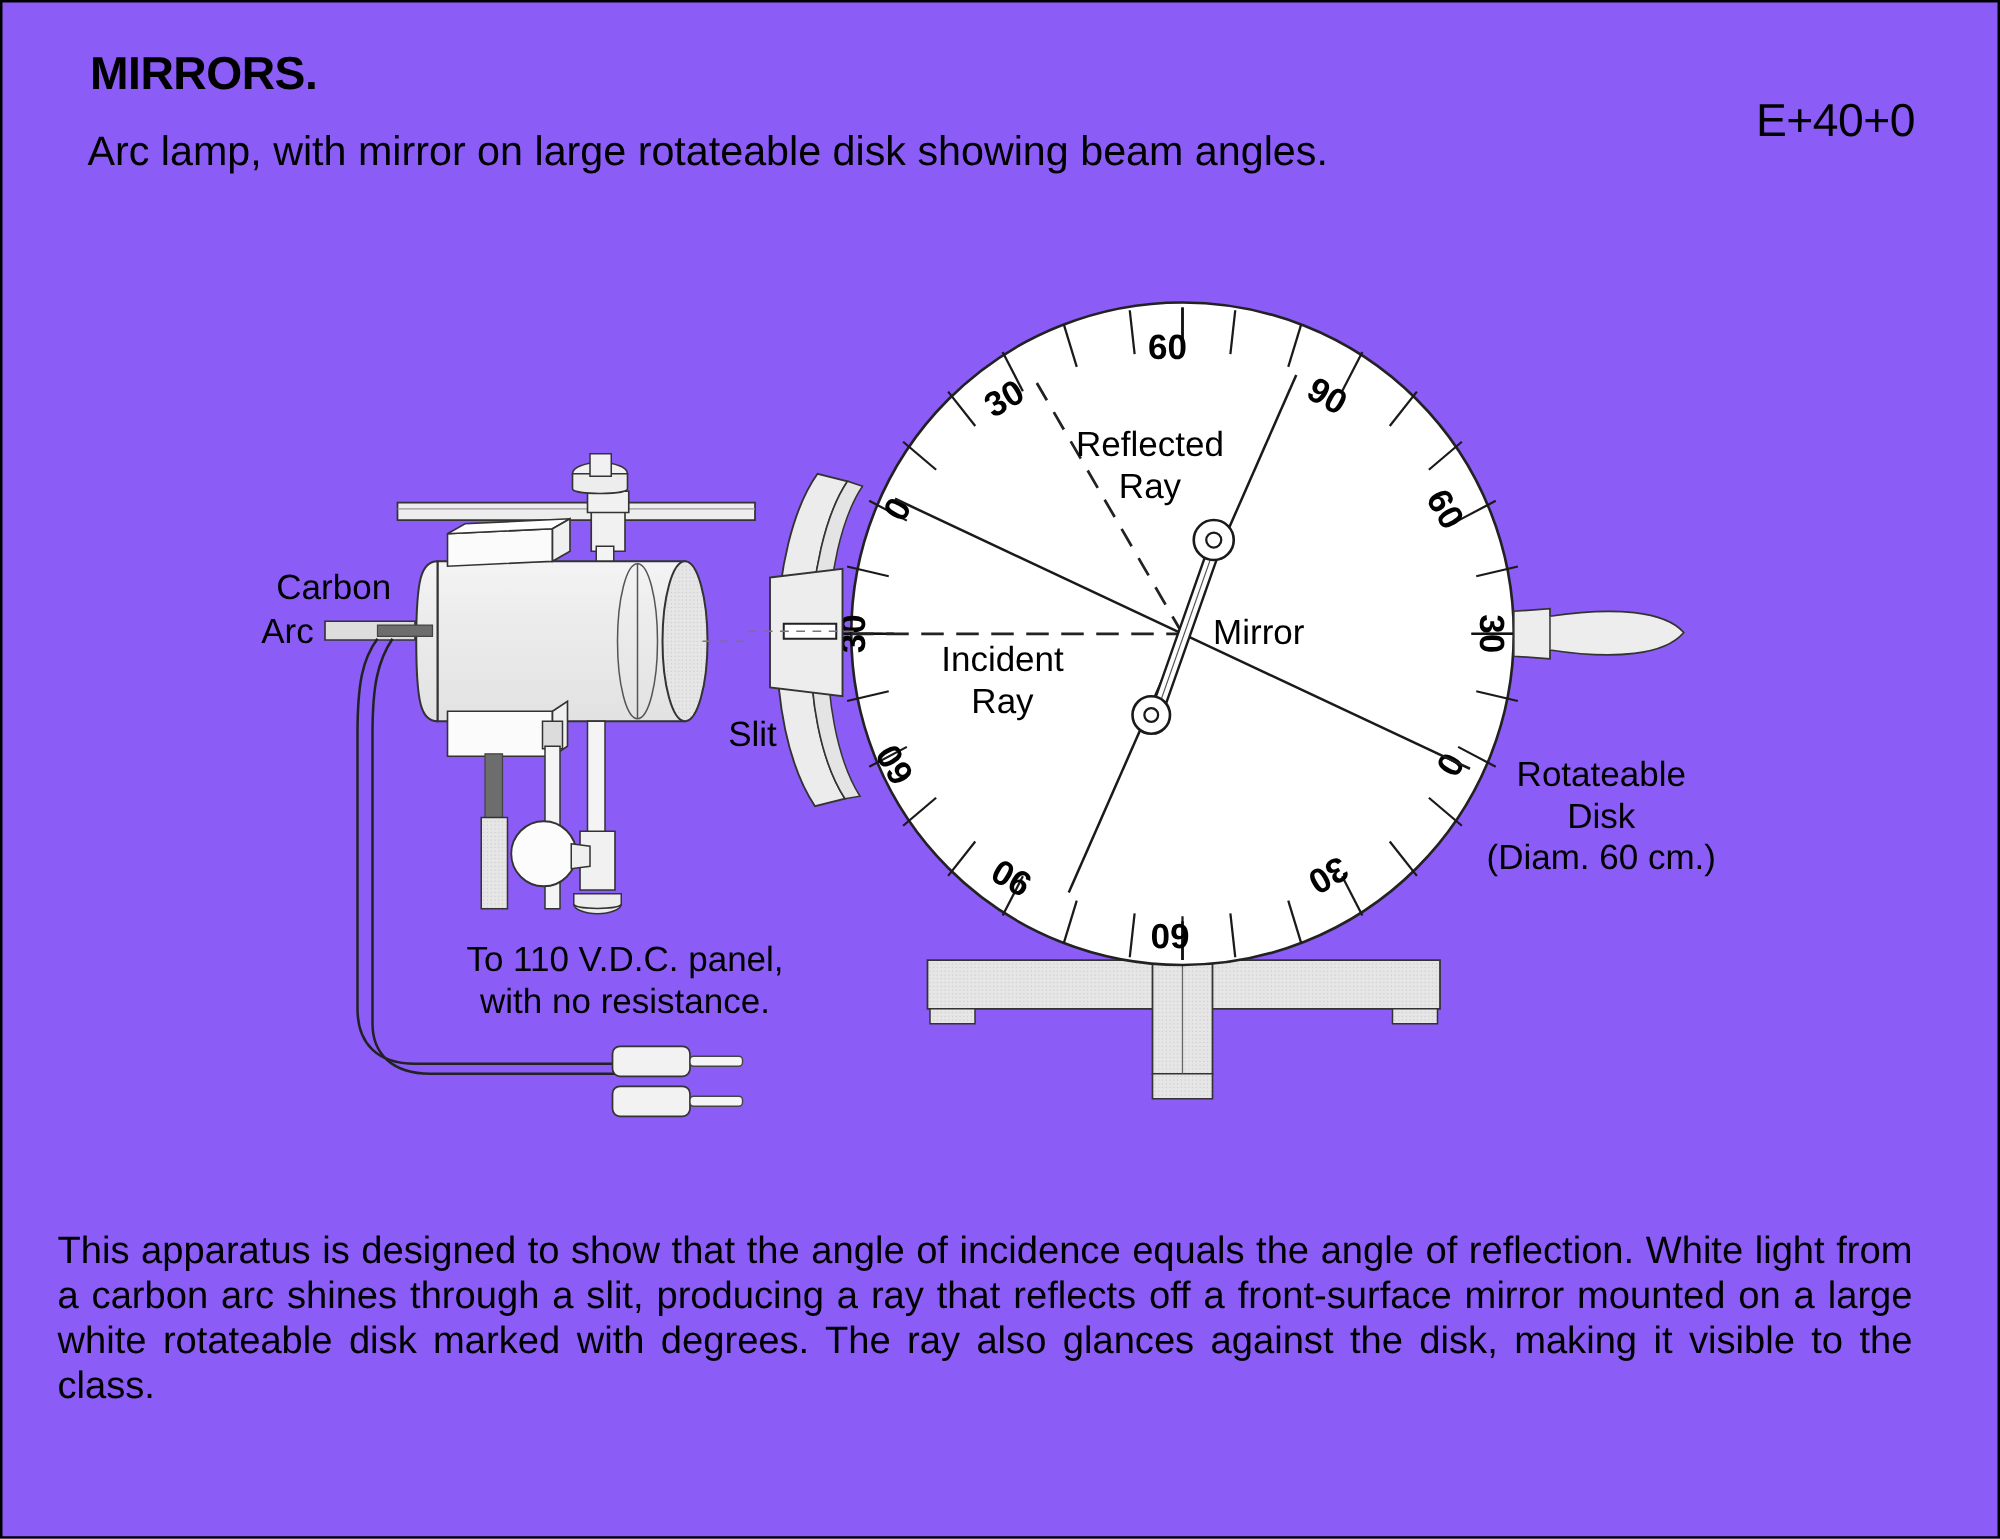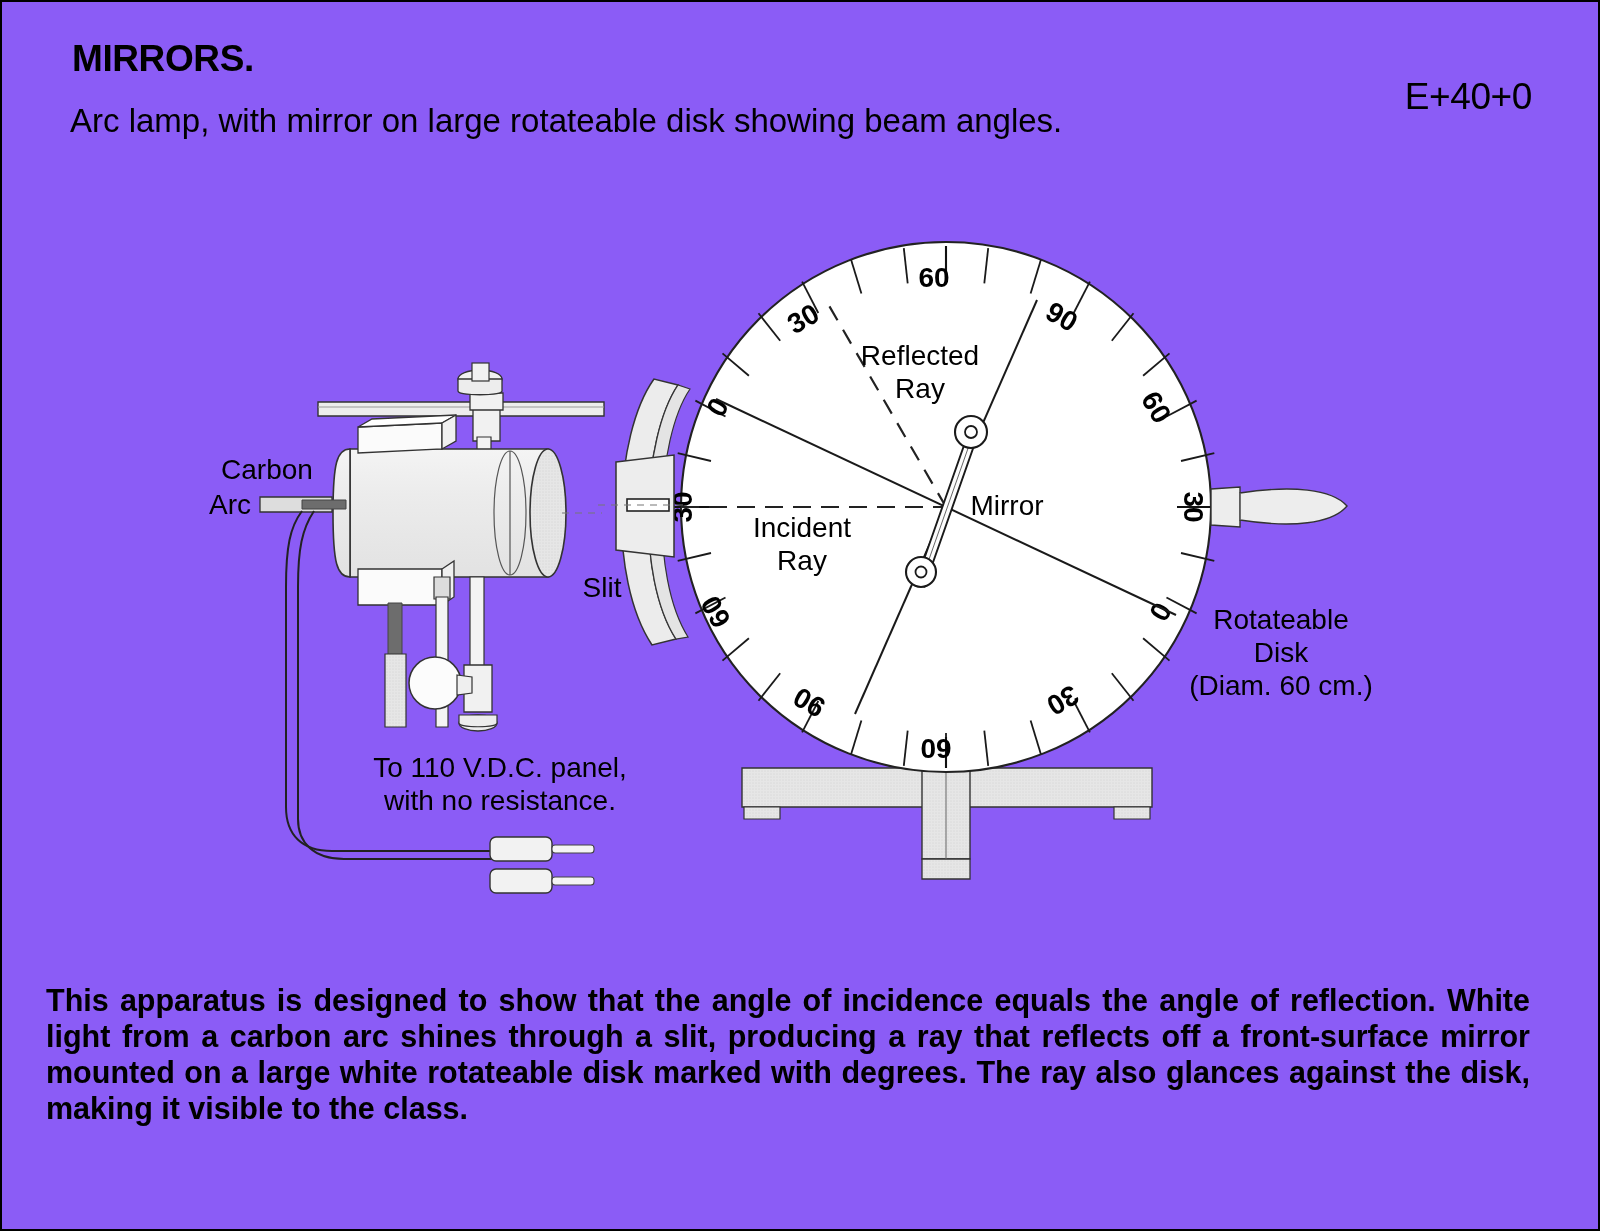--- a/index.html
+++ b/index.html
@@ -68,21 +68,20 @@
   
   #caption {
     position: absolute;
     left: 44px;
     top: 980px;
     width: 1484px;
     font-size: 30.5px;
     line-height: 36px;
     text-align: justify;
     text-justify: inter-word;
-    font-weight: bold;
   }
 
   .figtext {
     font-family: "Liberation Sans", sans-serif;
     font-size: 28px;
     fill: #000000;
   }
   .scalenum {
     font-family: "Liberation Sans", sans-serif;
     font-size: 28px;

